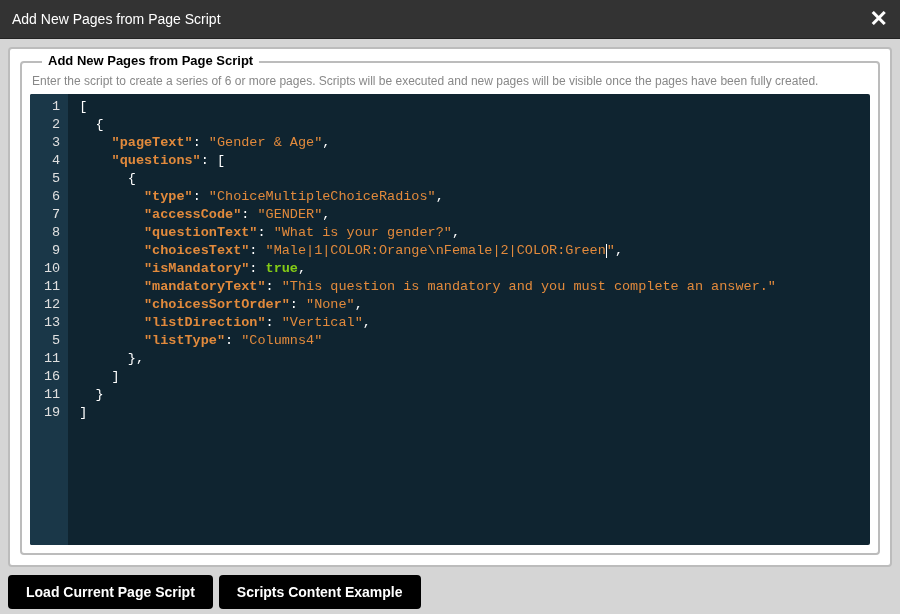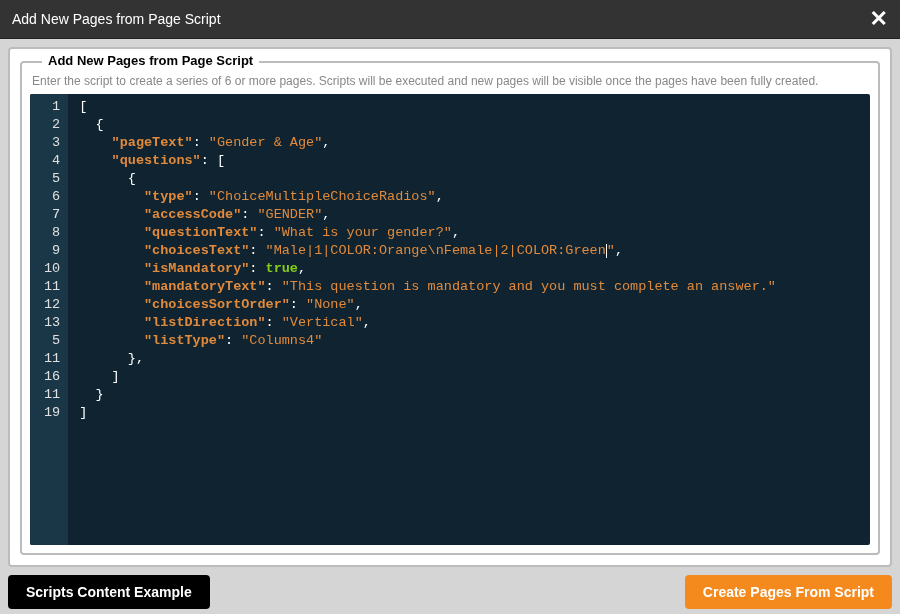--- a/index.html
+++ b/index.html
@@ -157,17 +157,17 @@
             <div>11</div>
             <div>16</div>
             <div>11</div>
             <div>19</div>
           </div>
         <div class="code" id="code"><div><span class="tok-bracket">[</span></div><div>  <span class="tok-bracket">{</span></div><div>    <span class="tok-key">"pageText"</span><span class="tok-colon">: </span><span class="tok-str">"Gender &amp; Age"</span><span class="tok-comma">,</span></div><div>    <span class="tok-key">"questions"</span><span class="tok-colon">: </span><span class="tok-bracket">[</span></div><div>      <span class="tok-bracket">{</span></div><div>        <span class="tok-key">"type"</span><span class="tok-colon">: </span><span class="tok-str">"ChoiceMultipleChoiceRadios"</span><span class="tok-comma">,</span></div><div>        <span class="tok-key">"accessCode"</span><span class="tok-colon">: </span><span class="tok-str">"GENDER"</span><span class="tok-comma">,</span></div><div>        <span class="tok-key">"questionText"</span><span class="tok-colon">: </span><span class="tok-str">"What is your gender?"</span><span class="tok-comma">,</span></div><div>        <span class="tok-key">"choicesText"</span><span class="tok-colon">: </span><span class="tok-str">"Male|1|COLOR:Orange\nFemale|2|COLOR:Green</span><span class="caret"></span><span class="tok-str">"</span><span class="tok-comma">,</span></div><div>        <span class="tok-key">"isMandatory"</span><span class="tok-colon">: </span><span class="tok-bool">true</span><span class="tok-comma">,</span></div><div>        <span class="tok-key">"mandatoryText"</span><span class="tok-colon">: </span><span class="tok-str">"This question is mandatory and you must complete an answer."</span></div><div>        <span class="tok-key">"choicesSortOrder"</span><span class="tok-colon">: </span><span class="tok-str">"None"</span><span class="tok-comma">,</span></div><div>        <span class="tok-key">"listDirection"</span><span class="tok-colon">: </span><span class="tok-str">"Vertical"</span><span class="tok-comma">,</span></div><div>        <span class="tok-key">"listType"</span><span class="tok-colon">: </span><span class="tok-str">"Columns4"</span></div><div>      <span class="tok-bracket">}</span><span class="tok-comma">,</span></div><div>    <span class="tok-bracket">]</span></div><div>  <span class="tok-bracket">}</span></div><div><span class="tok-bracket">]</span></div></div>
       </div>
     </div>
   </div>
   <div class="button-row">
+    <button class="btn btn-dark">Load Current Page Script</button>
     <button class="btn btn-dark">Scripts Content Example</button>
     <div class="spacer"></div>
-    <button class="btn btn-orange">Create Pages From Script</button>
   </div>
 </div>
 
 </body></html>

